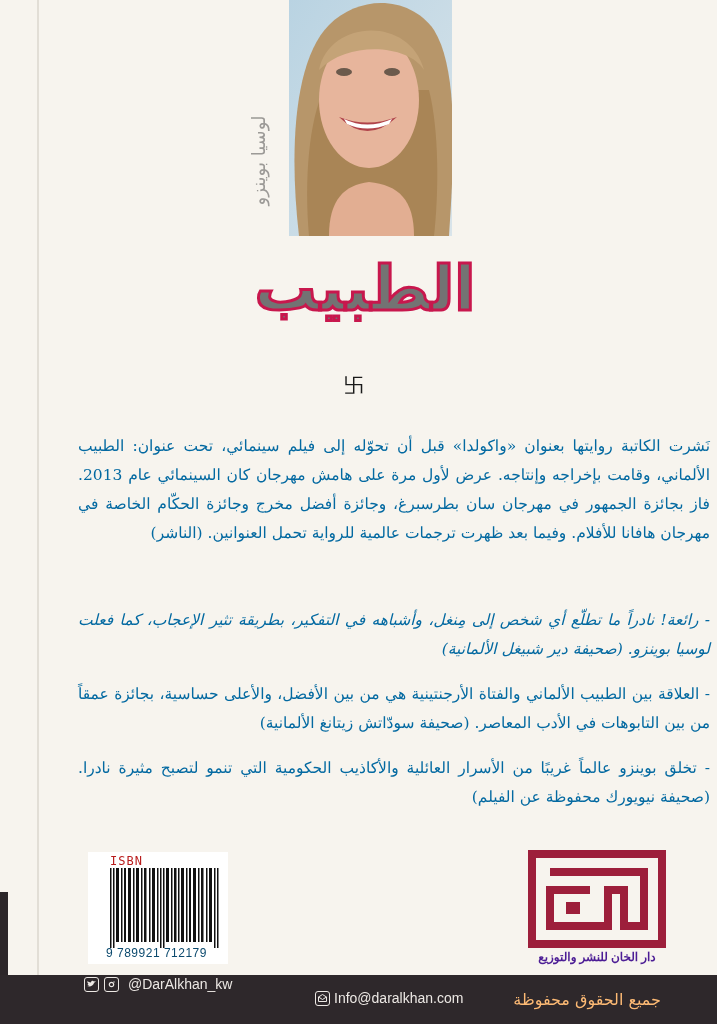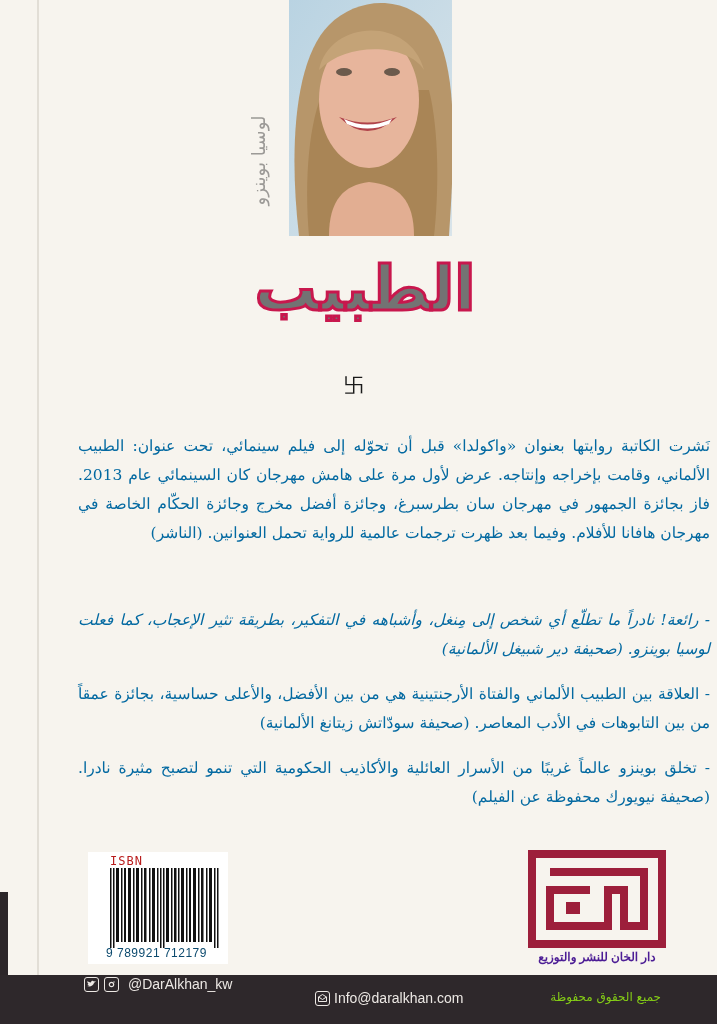--- a/index.html
+++ b/index.html
@@ -92,21 +92,21 @@
   }
   .footer .handle, .footer .email {
     font-family:"Liberation Sans", sans-serif; font-size:14px; color:#ece8e4;
     margin-left:4px;
   }
   .footer .mail {
     position:absolute; left:271px; top:15px; display:flex; align-items:center; margin-left:44px;
   }
   .footer .rights {
     position:absolute; right:56px; top:15px; direction:rtl;
-    font-size:12px; font-family:"DejaVu Sans", sans-serif; color:#84cc16;
+    font-size:16px; font-family:"DejaVu Sans", sans-serif; color:#fdba74;
   }
 </style>
 </head>
 <body>
 
 <div class="spine-line"></div>
 <div class="left-dark"></div>
 
 <div class="photo">
   <svg width="163" height="236" viewBox="0 0 163 236">

